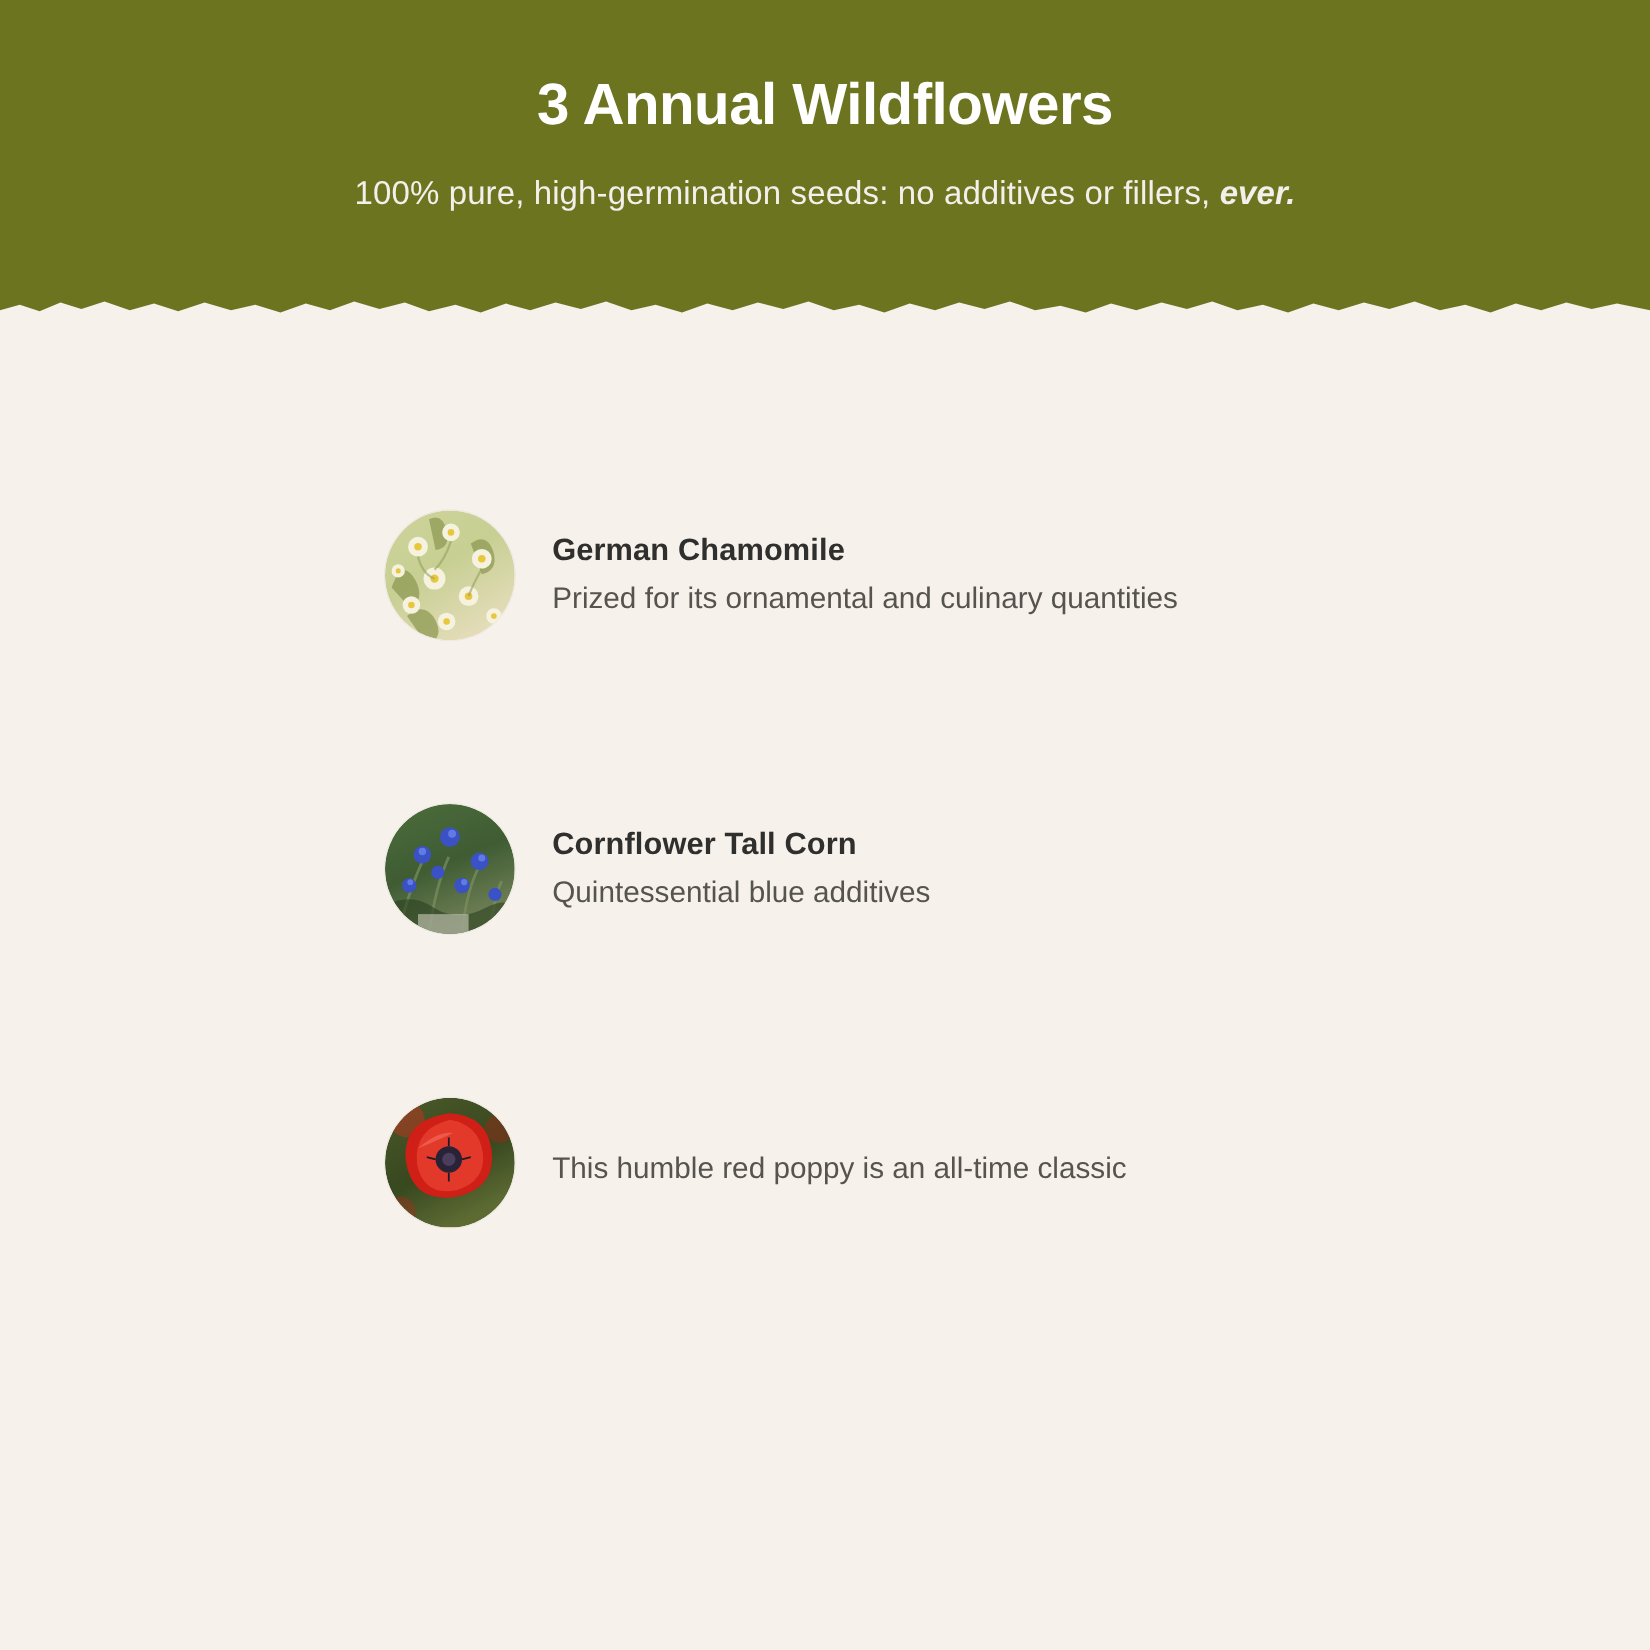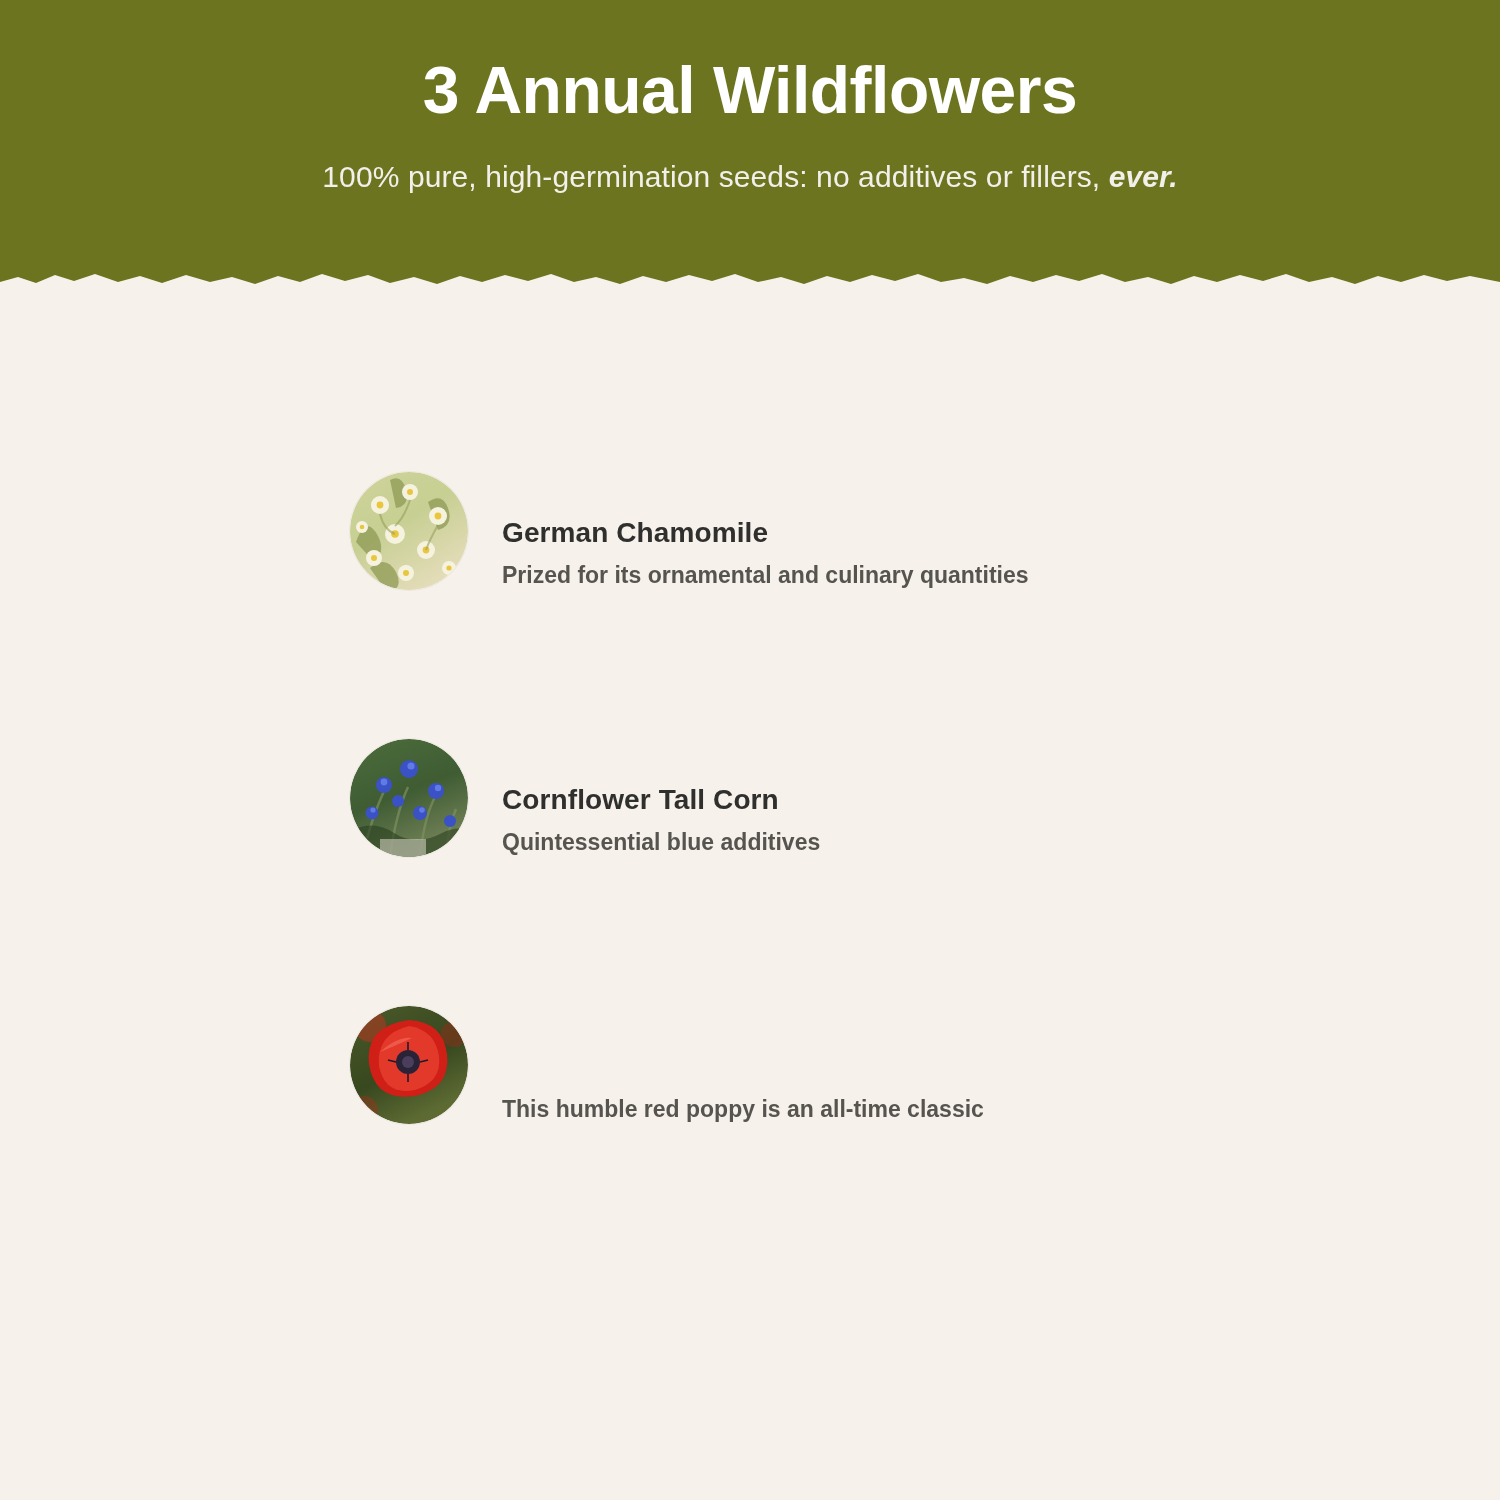--- a/index.html
+++ b/index.html
@@ -28,25 +28,25 @@
     height: 300px;
     background: #6d7420;
     overflow: hidden;
   }
   .header-inner {
     padding-top: 56px;
     text-align: center;
   }
   .header-title {
     color: #ffffff;
-    font-size: 66px;
+    font-size: 53px;
     font-weight: bold;
     letter-spacing: -0.5px;
     line-height: 1.05;
-    margin: 0;
+    margin: 12px;
   }
   .header-subtitle {
     color: #f2f0ea;
     font-size: 30px;
     font-weight: 400;
     margin-top: 35px;
     letter-spacing: 0.1px;
   }
   .header-subtitle .em {
     font-style: italic;
@@ -65,21 +65,21 @@
 
   
   .list {
     position: absolute;
     top: 455px;
     left: 0;
     width: 1500px;
   }
   .item {
     display: flex;
-    align-items: flex-end;
+    align-items: center;
     height: 135px;
     margin-bottom: 132px;
     padding-left: 350px;
   }
   .thumb {
     width: 118px;
     height: 118px;
     border-radius: 50%;
     flex: 0 0 118px;
     overflow: hidden;
@@ -95,22 +95,22 @@
     margin-left: 34px;
   }
   .item-title {
     font-size: 28px;
     font-weight: bold;
     color: #2f2f2d;
     letter-spacing: 0.1px;
     line-height: 1.2;
   }
   .item-desc {
-    font-size: 23px;
-    font-weight: 700;
+    font-size: 27px;
+    font-weight: 400;
     color: #56544f;
     margin-top: 12px;
     line-height: 1.25;
   }
 </style>
 </head>
 <body>
 
 <div class="page">
 

